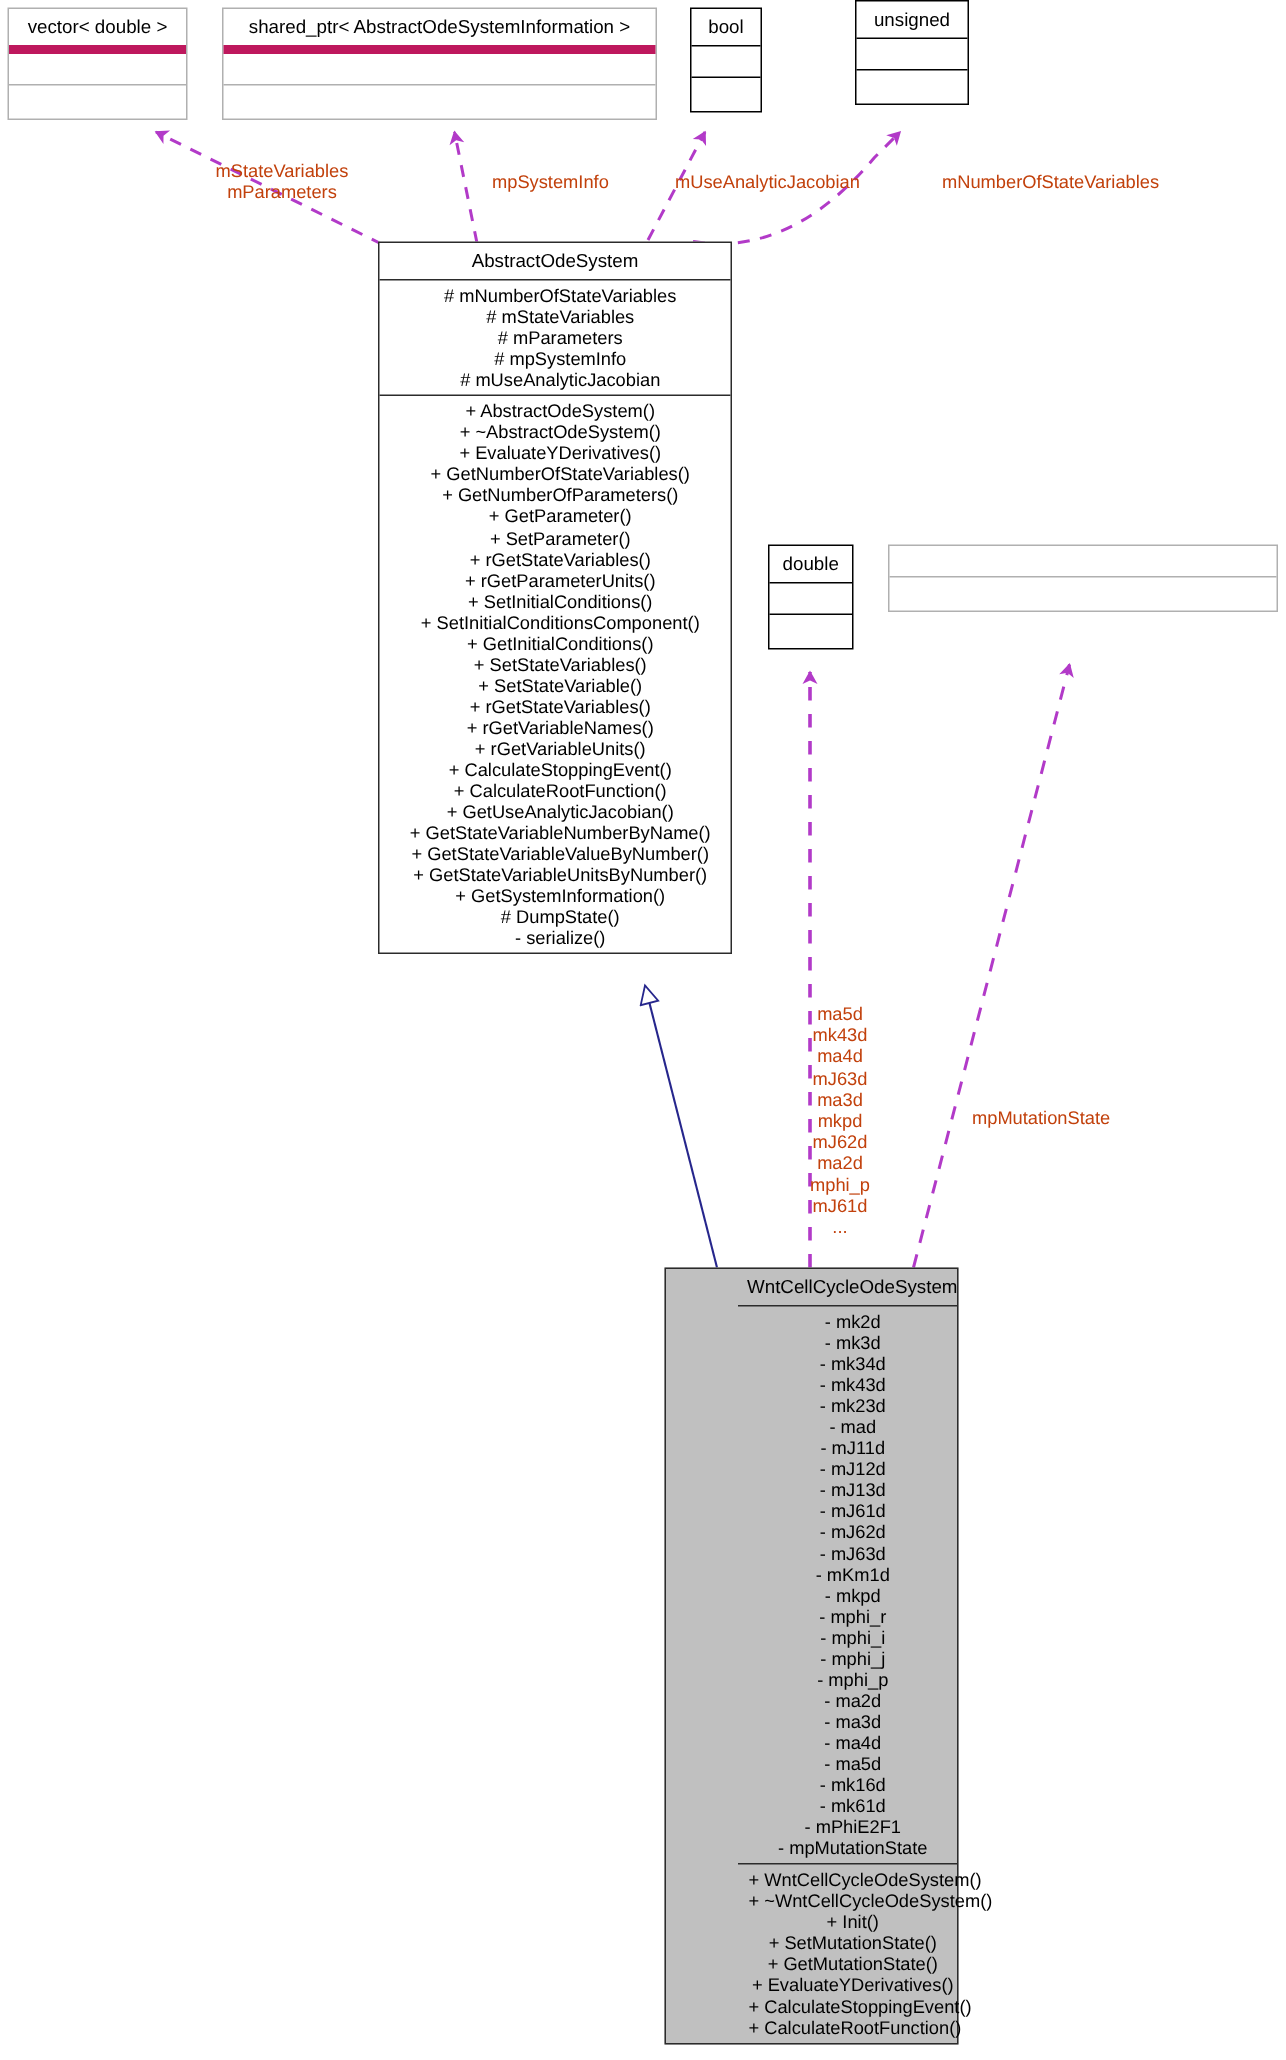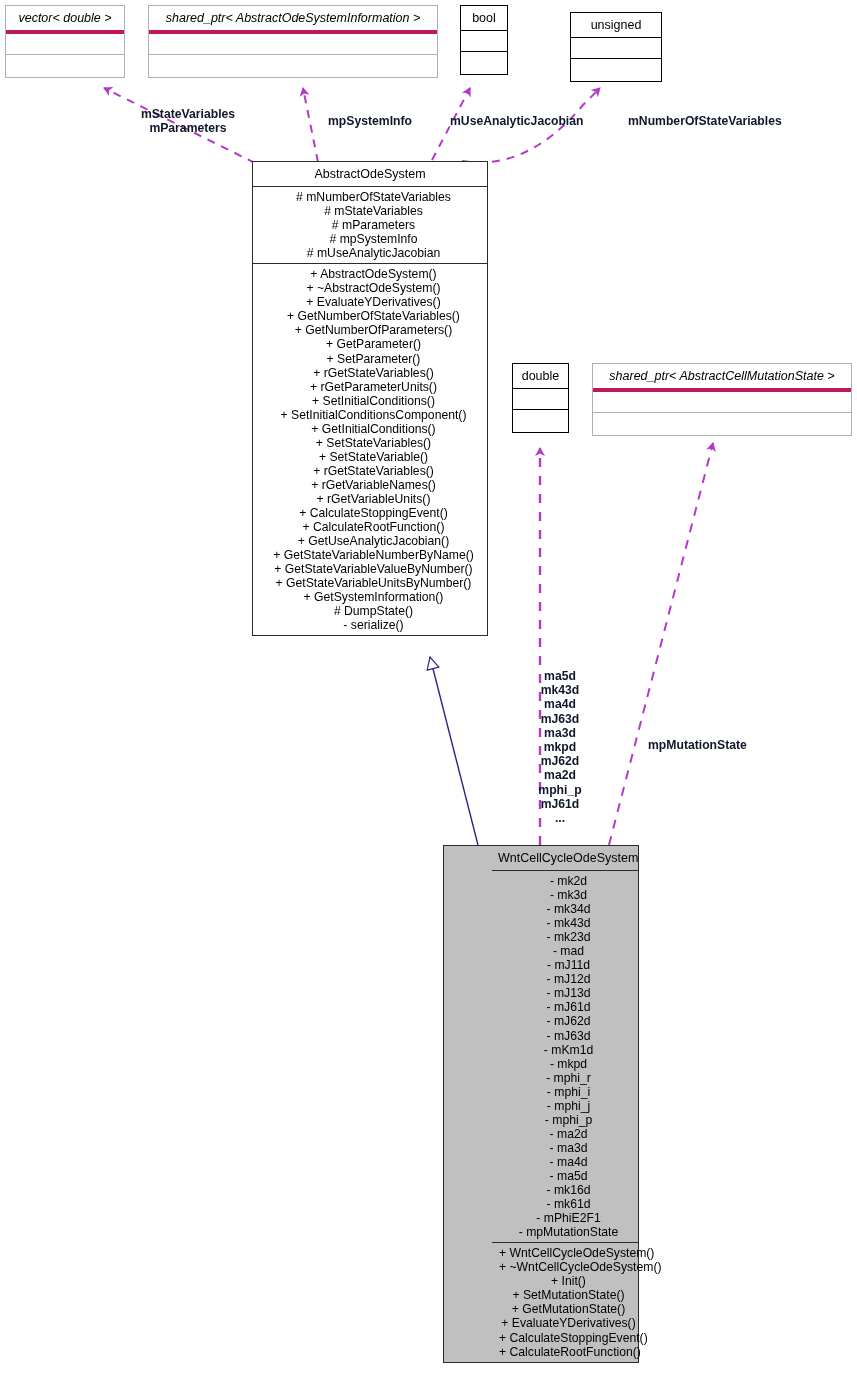--- a/index.html
+++ b/index.html
@@ -51,21 +51,21 @@
     font-size: 12.2px;
     line-height: 14.05px;
     padding-left: 7px;
     white-space: nowrap;
   }
 
   
   .stub-light {
     border: 1px solid #b0b0b0;
   }
-  .stub-light .title { border-bottom: 4px solid #be185d; font-style: italic; }
+  .stub-light .title { border-bottom: 6px solid #be185d; }
   .stub-light .mid   { border-bottom: 1px solid #b0b0b0; height: 20px; }
   .stub-light .bot   { height: 22px; }
 
   
   .stub-dark {
     border: 1px solid #000000;
   }
   .stub-dark .title { border-bottom: 1px solid #000000; }
   .stub-dark .mid   { border-bottom: 1px solid #000000; height: 20px; }
   .stub-dark .bot   { height: 22px; }
@@ -92,23 +92,22 @@
   }
   .class-current .attrs {
     border-bottom: 1px solid #2b2b2b;
   }
 
   
   .edge-label {
     position: absolute;
     font-size: 12.2px;
     line-height: 14.2px;
-    color: #0f172a;
+    color: #c2410c;
     white-space: nowrap;
-    font-weight: bold;
   }
   .edge-label.center { text-align: center; }
 </style>
 </head>
 <body>
 
 <div id="diagram">
 
   <svg id="edges" viewBox="0 0 857 1373">
     <defs>
@@ -146,34 +145,33 @@
     <div class="mid"></div>
     <div class="bot"></div>
   </div>
 
   <div class="node stub-dark" style="left:460px; top:5px; width:48px;">
     <div class="title">bool</div>
     <div class="mid"></div>
     <div class="bot"></div>
   </div>
 
-  <div class="node stub-dark" style="left:570px; top:12px; width:92px;">
+  <div class="node stub-dark" style="left:570px; top:0; width:76px;">
     <div class="title">unsigned</div>
     <div class="mid"></div>
     <div class="bot"></div>
   </div>
 
   <div class="node stub-dark" style="left:512px; top:363px; width:57px;">
     <div class="title">double</div>
     <div class="mid"></div>
     <div class="bot"></div>
   </div>
 
   <div class="node stub-light" style="left:592px; top:363px; width:260px;">
-    <div class="title">shared_ptr&lt; AbstractCellMutationState &gt;</div>
     <div class="mid"></div>
     <div class="bot"></div>
   </div>
 
   <div class="node class-main" style="left:252px; top:161px; width:236px;">
     <div class="title">AbstractOdeSystem</div>
     <div class="compartment attrs">
         <div class="row"># mNumberOfStateVariables</div>
         <div class="row"># mStateVariables</div>
         <div class="row"># mParameters</div>

